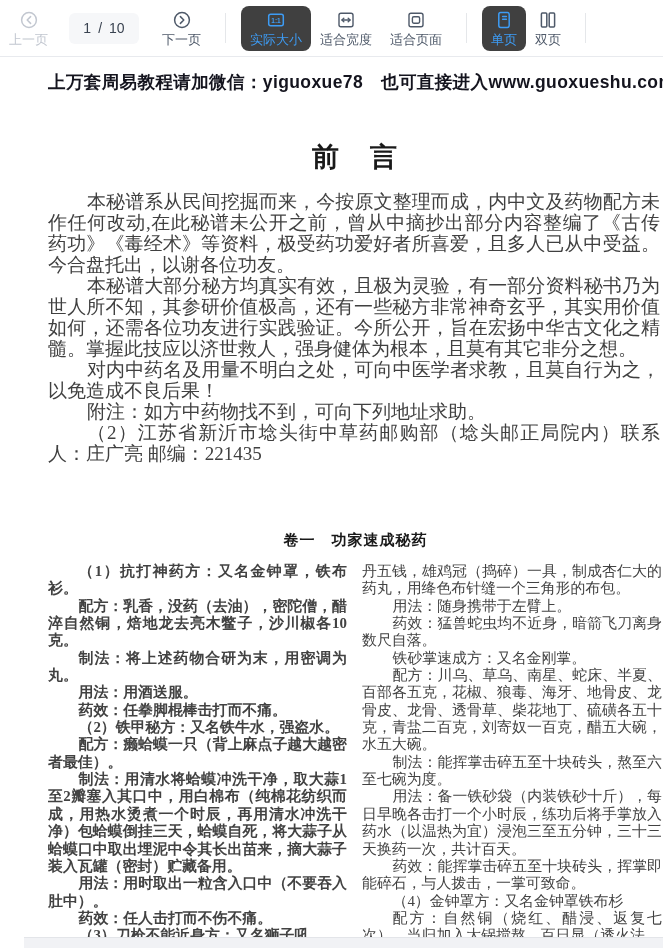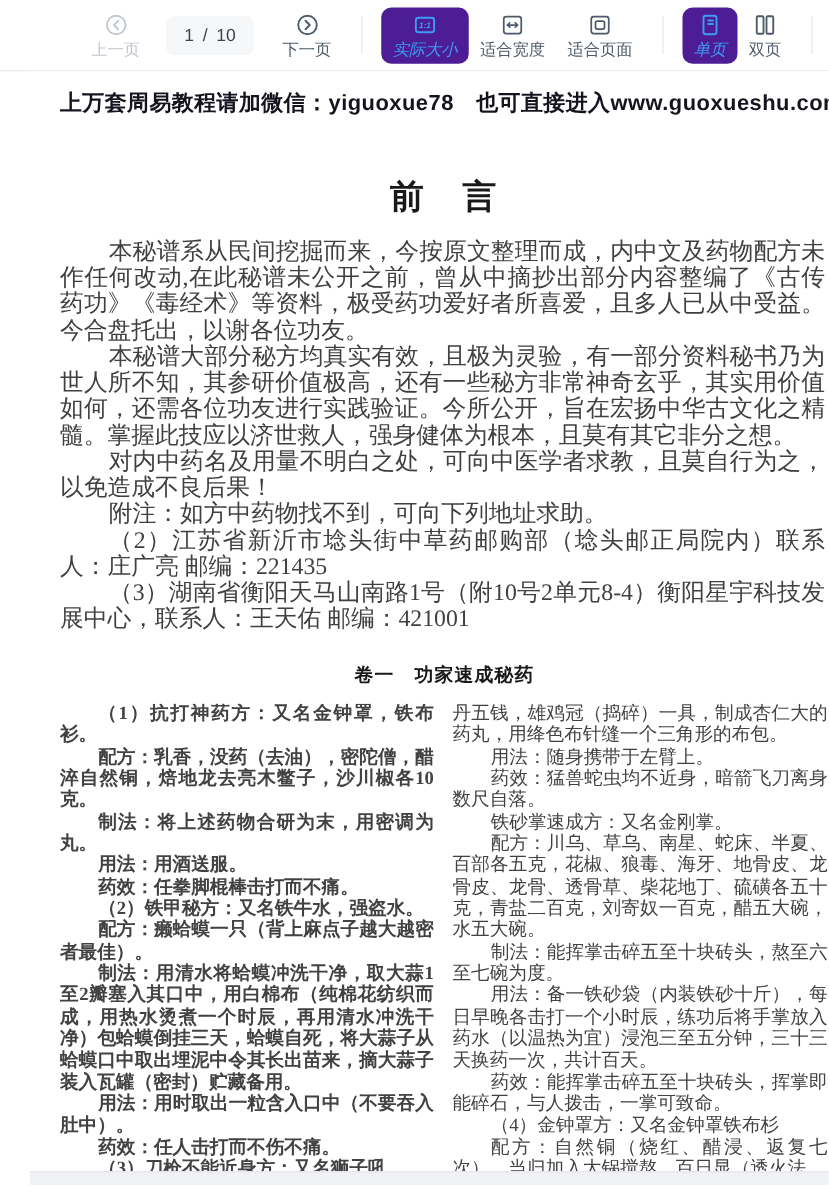--- a/index.html
+++ b/index.html
@@ -4,30 +4,30 @@
 <style>
   html,body{margin:0;padding:0;}
   body{
     width:663px;height:949px;overflow:hidden;background:#ffffff;
     font-family:"Liberation Sans","DejaVu Sans",sans-serif;
     -webkit-font-smoothing:antialiased;
   }
   
   .toolbar{
     height:57px;background:#ffffff;border-bottom:1px solid #e8eaee;
-    display:flex;align-items:center;padding-left:64px;box-sizing:border-box;
+    display:flex;align-items:center;box-sizing:border-box;
   }
   .tb-item{
     display:flex;flex-direction:column;align-items:center;justify-content:center;
     gap:2px;padding:4px 9px;border-radius:8px;cursor:pointer;
     color:#4e5969;user-select:none;flex:none;
   }
   .tb-item .tb-label{font-size:13px;line-height:15px;white-space:nowrap;}
   .tb-item .tb-icon{height:20px;display:flex;align-items:center;justify-content:center;}
-  .tb-item.active{background:#4c1d95;color:#3d9cf5;font-style:italic;}
+  .tb-item.active{background:#404040;color:#3d9cf5;}
   .tb-item.disabled{color:#c2c7d0;cursor:default;}
   .tb-icon svg{display:block;}
   .page-box{
     margin:0 14px 0 12px;width:70px;height:31px;border-radius:6px;background:#f6f7f9;
     display:flex;align-items:center;justify-content:center;gap:7px;
     font-size:14px;color:#3a4351;flex:none;cursor:text;
   }
   .tb-divider{width:1px;height:30px;background:#e5e7ea;margin:0 15px;flex:none;align-self:center;}
   
   .doc-viewport{position:relative;width:663px;height:891px;background:#ffffff;overflow:hidden;margin-left:24px;}
@@ -158,21 +158,20 @@
   <div class="ad-line">上万套周易教程请加微信：yiguoxue78　也可直接进入www.guoxueshu.com</div>
 
   <div class="preface-title">前　言</div>
 
   <div class="preface-body">
       <p class="para">本秘谱系从民间挖掘而来，今按原文整理而成，内中文及药物配方未作任何改动,在此秘谱未公开之前，曾从中摘抄出部分内容整编了《古传药功》《毒经术》等资料，极受药功爱好者所喜爱，且多人已从中受益。今合盘托出，以谢各位功友。</p>
       <p class="para">本秘谱大部分秘方均真实有效，且极为灵验，有一部分资料秘书乃为世人所不知，其参研价值极高，还有一些秘方非常神奇玄乎，其实用价值如何，还需各位功友进行实践验证。今所公开，旨在宏扬中华古文化之精髓。掌握此技应以济世救人，强身健体为根本，且莫有其它非分之想。</p>
       <p class="para">对内中药名及用量不明白之处，可向中医学者求教，且莫自行为之，以免造成不良后果！</p>
       <p class="para">附注：如方中药物找不到，可向下列地址求助。</p>
       <p class="para">（2）江苏省新沂市埝头街中草药邮购部（埝头邮正局院内）联系人：庄广亮 邮编：221435</p>
-      <p class="para">（3）湖南省衡阳天马山南路1号（附10号2单元8-4）衡阳星宇科技发展中心，联系人：王天佑 邮编：421001</p>
     </div>
 
   <div class="section-title">卷一　功家速成秘药</div>
 
   <div class="column left">
       <p class="para">（1）抗打神药方：又名金钟罩，铁布衫。</p>
       <p class="para">配方：乳香，没药（去油），密陀僧，醋淬自然铜，焙地龙去亮木鳖子，沙川椒各10克。</p>
       <p class="para">制法：将上述药物合研为末，用密调为丸。</p>
       <p class="para">用法：用酒送服。</p>
       <p class="para">药效：任拳脚棍棒击打而不痛。</p>

